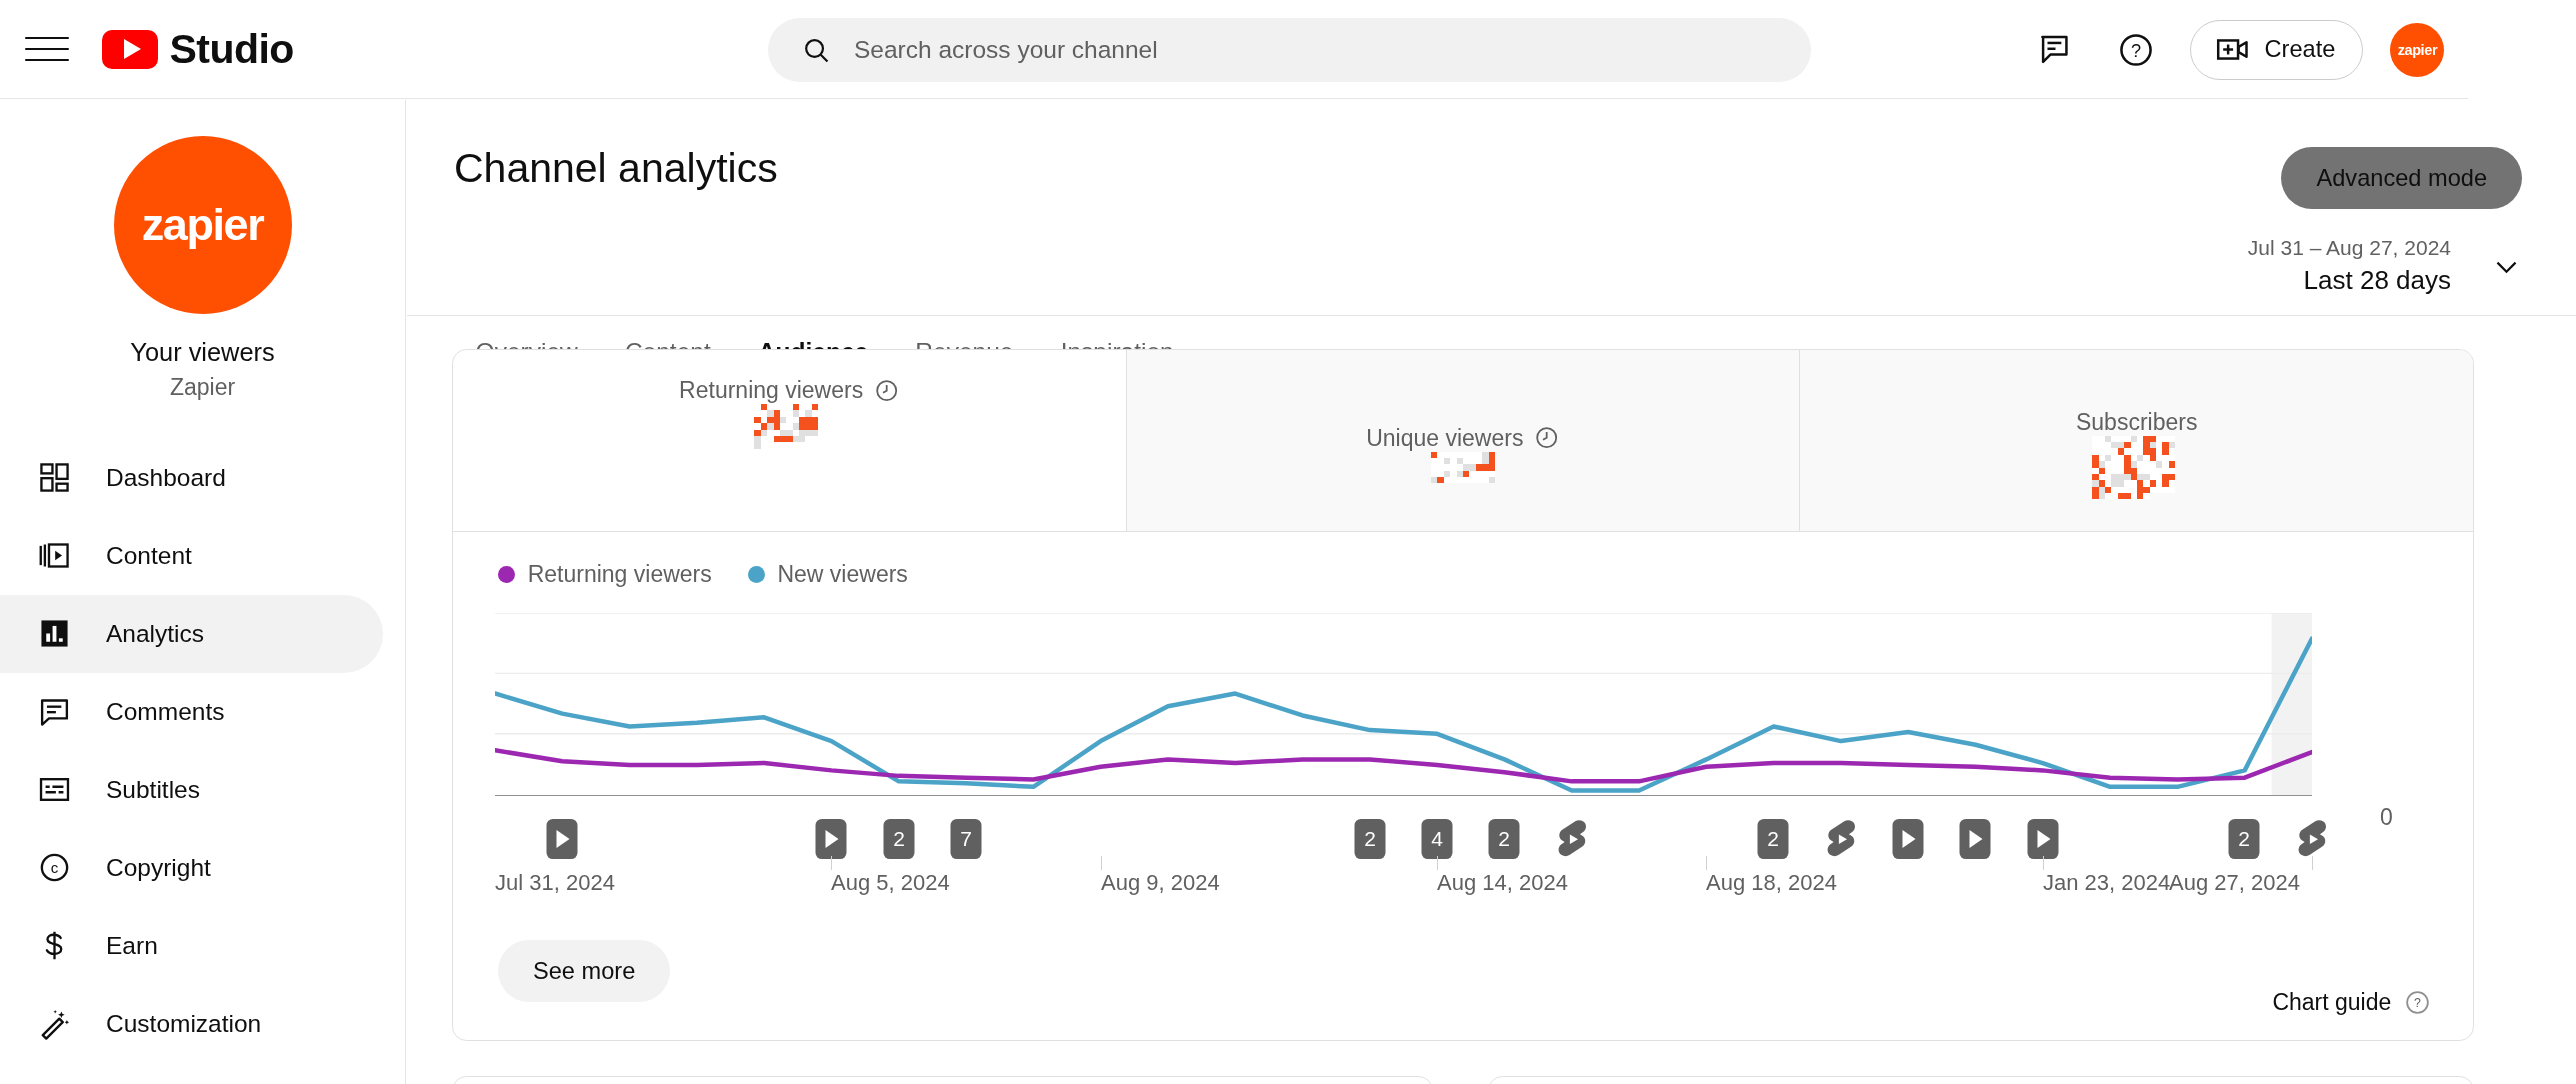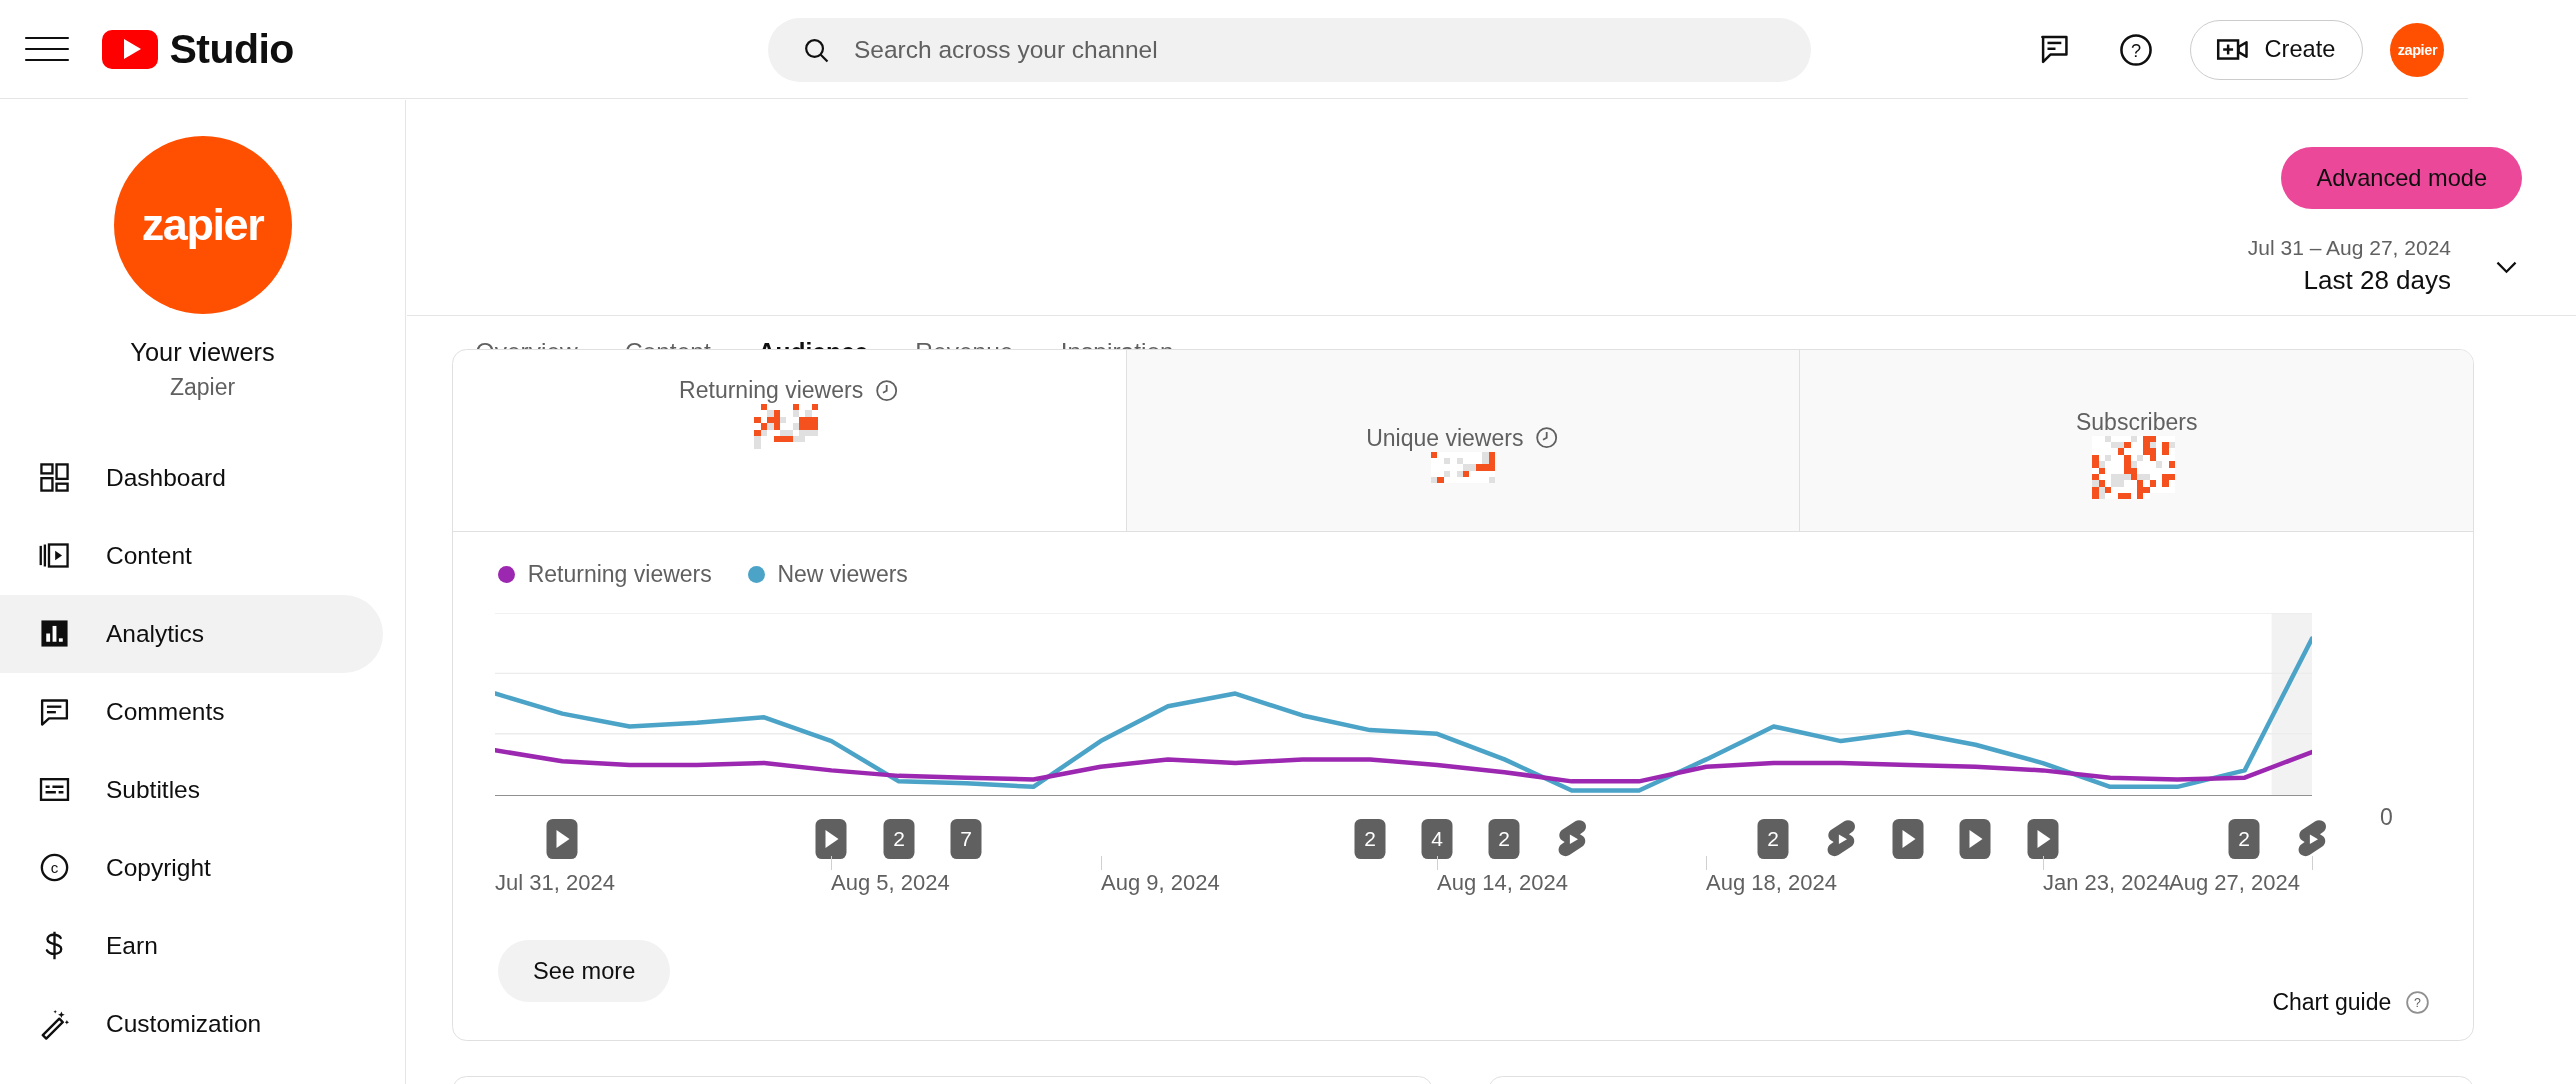--- a/index.html
+++ b/index.html
@@ -59,21 +59,21 @@
   .navitem.active { background: #f2f2f2; }
   .navitem .lbl { font-size: 24.5px; color: #0f0f0f; }
   .navitem.active .lbl { font-weight: 500; }
   .navicon { width: 38px; height: 38px; display: flex; align-items: center; justify-content: center; flex: none; }
 
   
   .main { position: absolute; left: 407px; top: 100px; width: 2169px; height: 985px;
     background: #fff; overflow: hidden; }
   .page-title { position: absolute; left: 47px; top: 45px; font-size: 41px; font-weight: 400; }
 
-  .adv-btn { position: absolute; right: 54px; top: 47px; height: 62px; background: #ec4899;
+  .adv-btn { position: absolute; right: 54px; top: 47px; height: 62px; background: #737373;
     border-radius: 31px; display: flex; align-items: center; padding: 0 35px; cursor: pointer; }
   .adv-btn span { font-size: 23.6px; font-weight: 500; }
 
   .daterange { position: absolute; right: 54px; top: 136px; display: flex;
     align-items: center; gap: 40px; cursor: pointer; }
   .dr-text { text-align: right; }
   .dr-top { font-size: 21px; color: #606060; }
   .dr-bot { font-size: 26px; color: #0f0f0f; margin-top: 5.4px; }
 
   .tabs { position: absolute; left: 45px; top: 238px; display: flex; gap: 0; }
@@ -282,20 +282,21 @@
           <path d="M21 9.5l.5 1.1 1.1.5-1.1.5-.5 1.1-.5-1.1-1.1-.5 1.1-.5z" fill="#0f0f0f"></path>
           <path d="M12.5 2.2l.4.9.9.4-.9.4-.4.9-.4-.9-.9-.4.9-.4z" fill="#0f0f0f"></path>
         </svg>
       </span>
       <span class="lbl">Customization</span>
     </div>
   </div>
 </div>
 
 <div class="main">
+  <div class="page-title">Channel analytics</div>
 
   <div class="adv-btn">
     <span>Advanced mode</span>
   </div>
 
   <div class="daterange">
     <div class="dr-text">
       <div class="dr-top">Jul 31 – Aug 27, 2024</div>
       <div class="dr-bot">Last 28 days</div>
     </div>

